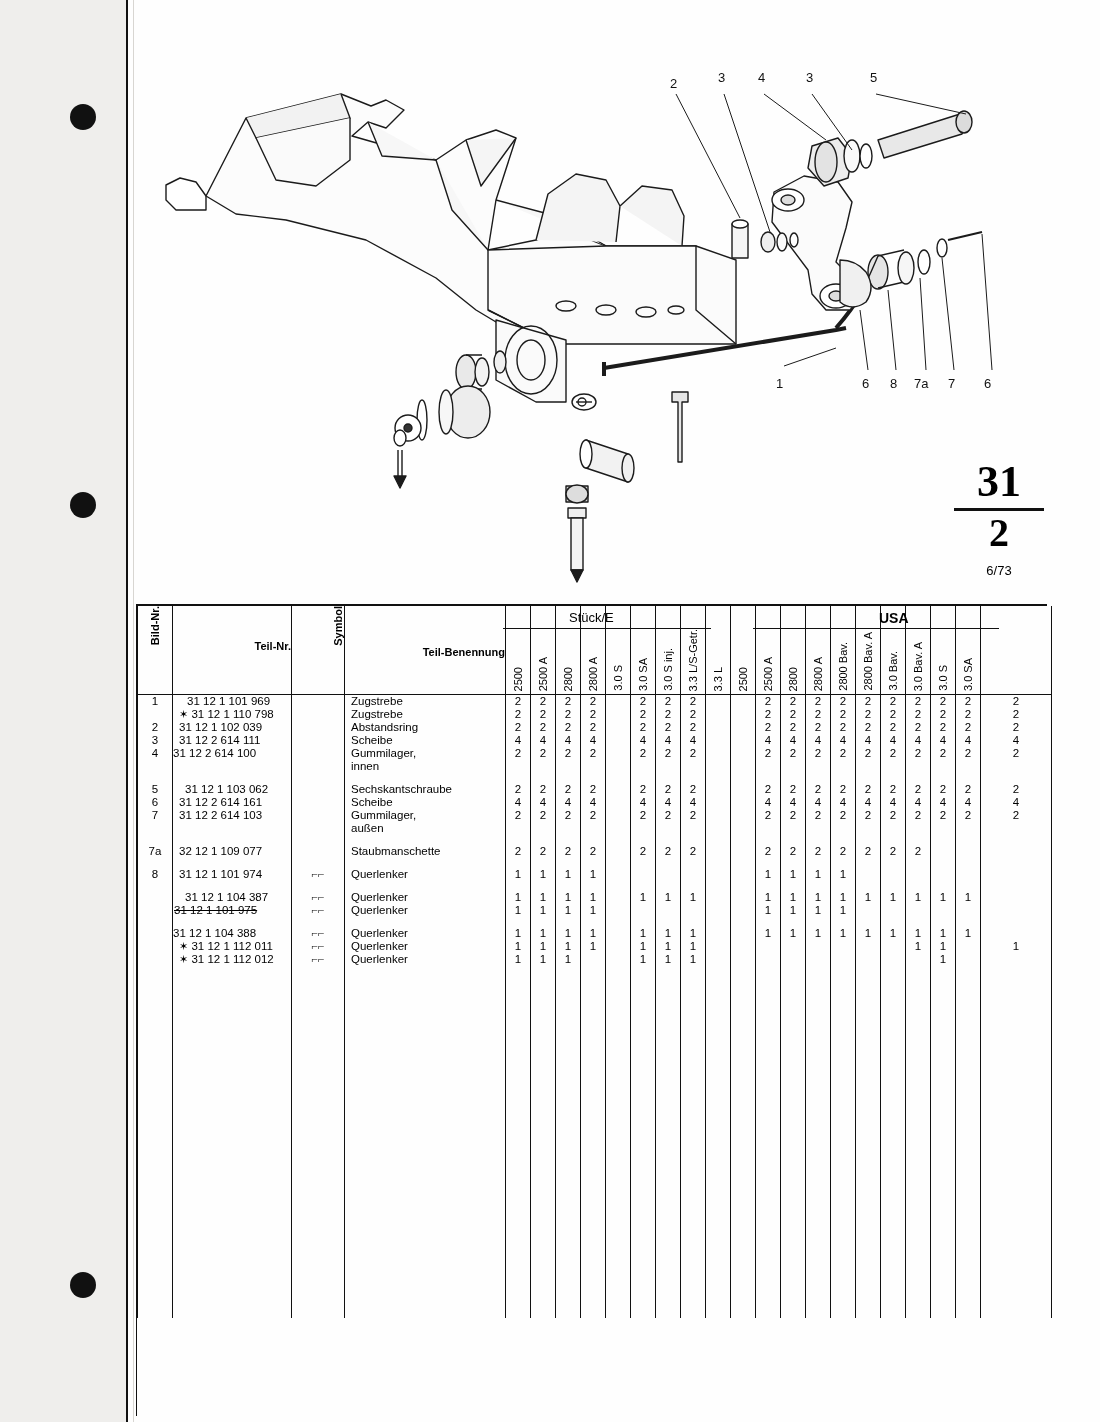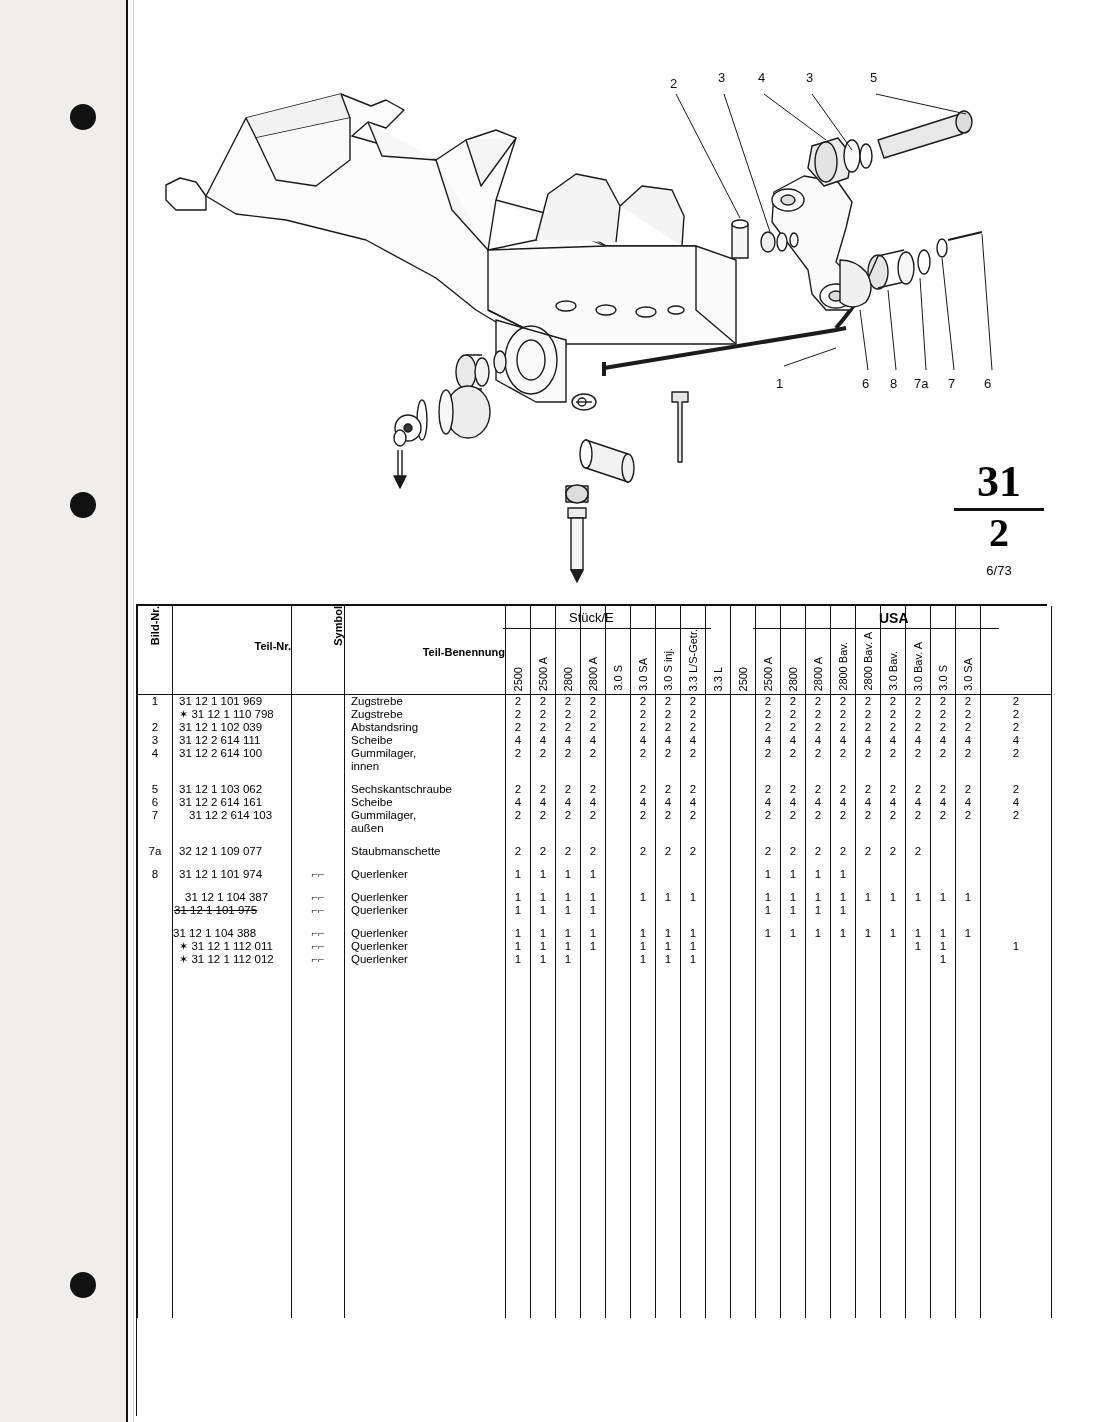--- a/index.html
+++ b/index.html
@@ -299,21 +299,21 @@
               <div style="position:absolute;bottom:3px;left:0;right:0;display:flex;justify-content:center">
                 <span class="vert">3.0 SA</span>
               </div>
             </th>
             <th class="hdr" style="width:70px"></th>
           </tr>
         </tbody>
         <tbody>
           <tr>
             <td class="bild cellc rowtxt lh">1</td>
-            <td class="teilnr rowtxt lh" style="padding-left:6px"><span class="">31 12 1 101 969</span></td>
+            <td class="teilnr rowtxt lh" style="padding-left:14px"><span class="">31 12 1 101 969</span></td>
             <td class="sym cellc rowtxt lh"></td>
             <td class="benen rowtxt lh" style="padding-left:6px">Zugstrebe</td>
             <td class="qty cellc rowtxt lh">2</td>
             <td class="qty cellc rowtxt lh">2</td>
             <td class="qty cellc rowtxt lh">2</td>
             <td class="qty cellc rowtxt lh">2</td>
             <td class="qty cellc rowtxt lh"></td>
             <td class="qty cellc rowtxt lh">2</td>
             <td class="qty cellc rowtxt lh">2</td>
             <td class="qty cellc rowtxt lh">2</td>
@@ -407,21 +407,21 @@
             <td class="qty cellc rowtxt lh">4</td>
             <td class="qty cellc rowtxt lh">4</td>
             <td class="qty cellc rowtxt lh">4</td>
             <td class="qty cellc rowtxt lh">4</td>
             <td class="qty cellc rowtxt lh">4</td>
             <td class="qty cellc rowtxt lh">4</td>
             <td></td>
           </tr>
           <tr>
             <td class="bild cellc rowtxt lh">4</td>
-            <td class="teilnr rowtxt lh" style="padding-left:6px"><span class="">31 12 2 614 100</span></td>
+            <td class="teilnr rowtxt lh" style=""><span class="">31 12 2 614 100</span></td>
             <td class="sym cellc rowtxt lh"></td>
             <td class="benen rowtxt lh" style="padding-left:6px">Gummilager,<br>innen</td>
             <td class="qty cellc rowtxt lh">2</td>
             <td class="qty cellc rowtxt lh">2</td>
             <td class="qty cellc rowtxt lh">2</td>
             <td class="qty cellc rowtxt lh">2</td>
             <td class="qty cellc rowtxt lh"></td>
             <td class="qty cellc rowtxt lh">2</td>
             <td class="qty cellc rowtxt lh">2</td>
             <td class="qty cellc rowtxt lh">2</td>
@@ -460,21 +460,21 @@
             <td class="qty"></td>
             <td class="qty"></td>
             <td class="qty"></td>
             <td class="qty"></td>
             <td class="qty"></td>
             <td class="qty"></td>
             <td></td>
           </tr>
           <tr>
             <td class="bild cellc rowtxt lh">5</td>
-            <td class="teilnr rowtxt lh" style="padding-left:6px"><span class="">31 12 1 103 062</span></td>
+            <td class="teilnr rowtxt lh" style="padding-left:12px"><span class="">31 12 1 103 062</span></td>
             <td class="sym cellc rowtxt lh"></td>
             <td class="benen rowtxt lh" style="padding-left:6px">Sechskantschraube</td>
             <td class="qty cellc rowtxt lh">2</td>
             <td class="qty cellc rowtxt lh">2</td>
             <td class="qty cellc rowtxt lh">2</td>
             <td class="qty cellc rowtxt lh">2</td>
             <td class="qty cellc rowtxt lh"></td>
             <td class="qty cellc rowtxt lh">2</td>
             <td class="qty cellc rowtxt lh">2</td>
             <td class="qty cellc rowtxt lh">2</td>
@@ -514,21 +514,21 @@
             <td class="qty cellc rowtxt lh">4</td>
             <td class="qty cellc rowtxt lh">4</td>
             <td class="qty cellc rowtxt lh">4</td>
             <td class="qty cellc rowtxt lh">4</td>
             <td class="qty cellc rowtxt lh">4</td>
             <td class="qty cellc rowtxt lh">4</td>
             <td></td>
           </tr>
           <tr>
             <td class="bild cellc rowtxt lh">7</td>
-            <td class="teilnr rowtxt lh" style="padding-left:16px"><span class="">31 12 2 614 103</span></td>
+            <td class="teilnr rowtxt lh" style="padding-left:6px"><span class="">31 12 2 614 103</span></td>
             <td class="sym cellc rowtxt lh"></td>
             <td class="benen rowtxt lh" style="padding-left:6px">Gummilager,<br>außen</td>
             <td class="qty cellc rowtxt lh">2</td>
             <td class="qty cellc rowtxt lh">2</td>
             <td class="qty cellc rowtxt lh">2</td>
             <td class="qty cellc rowtxt lh">2</td>
             <td class="qty cellc rowtxt lh"></td>
             <td class="qty cellc rowtxt lh">2</td>
             <td class="qty cellc rowtxt lh">2</td>
             <td class="qty cellc rowtxt lh">2</td>

